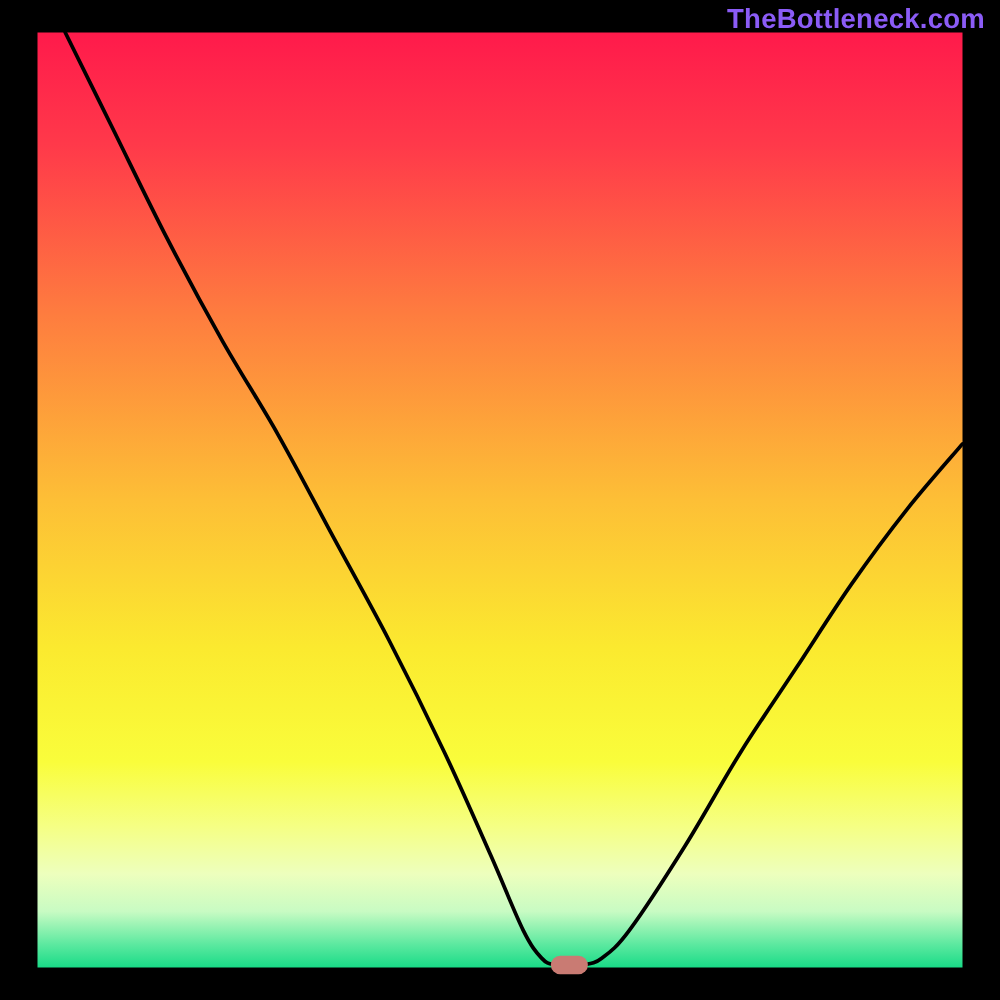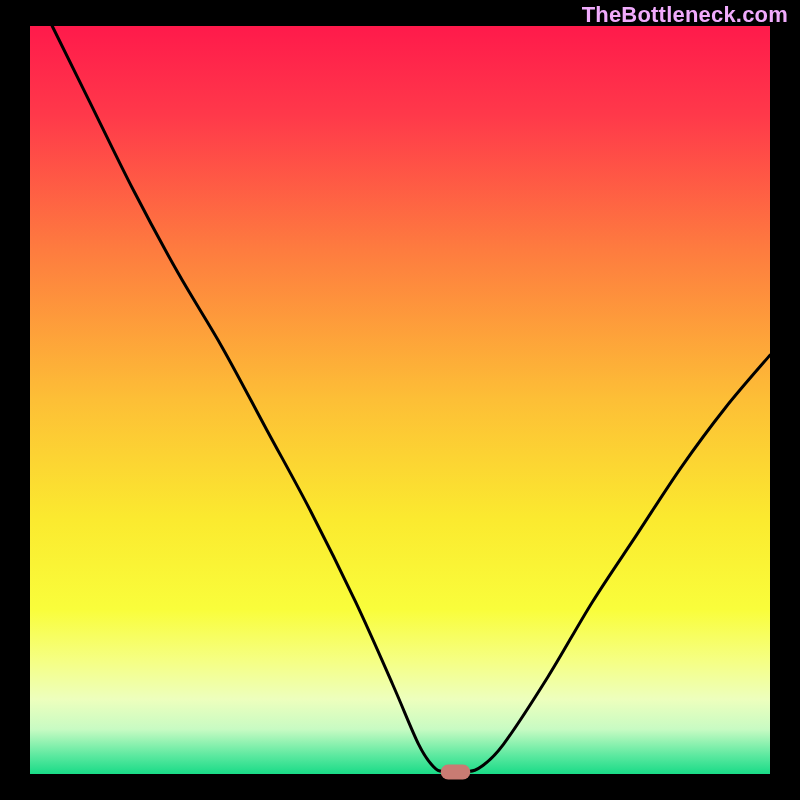--- a/index.html
+++ b/index.html
@@ -18,21 +18,21 @@
     height: 800px;
     background: #000000;
   }
   .watermark {
     position: absolute;
     top: 2px;
     right: 12px;
     font-family: Arial, Helvetica, sans-serif;
     font-size: 22px;
     font-weight: 600;
-    color: #f0abfc;
+    color: #8b5cf6;
     letter-spacing: 0.2px;
     user-select: none;
   }
   svg {
     display: block;
   }
   .marker {
     fill: #c97b73;
   }
 </style>

